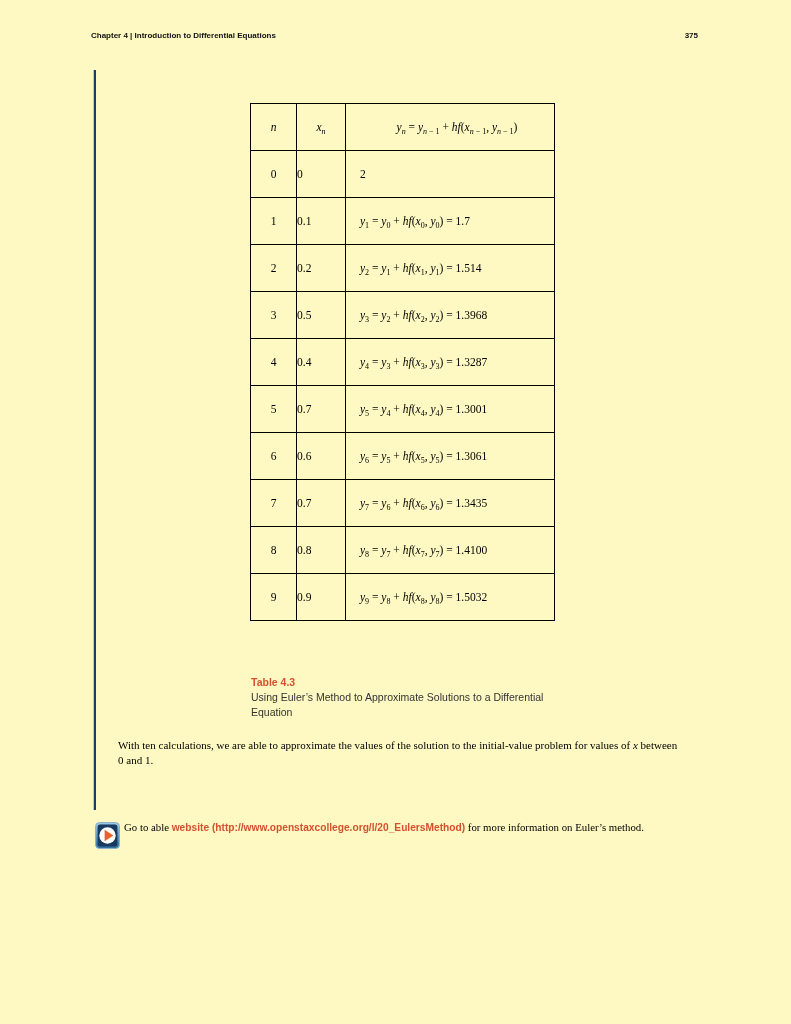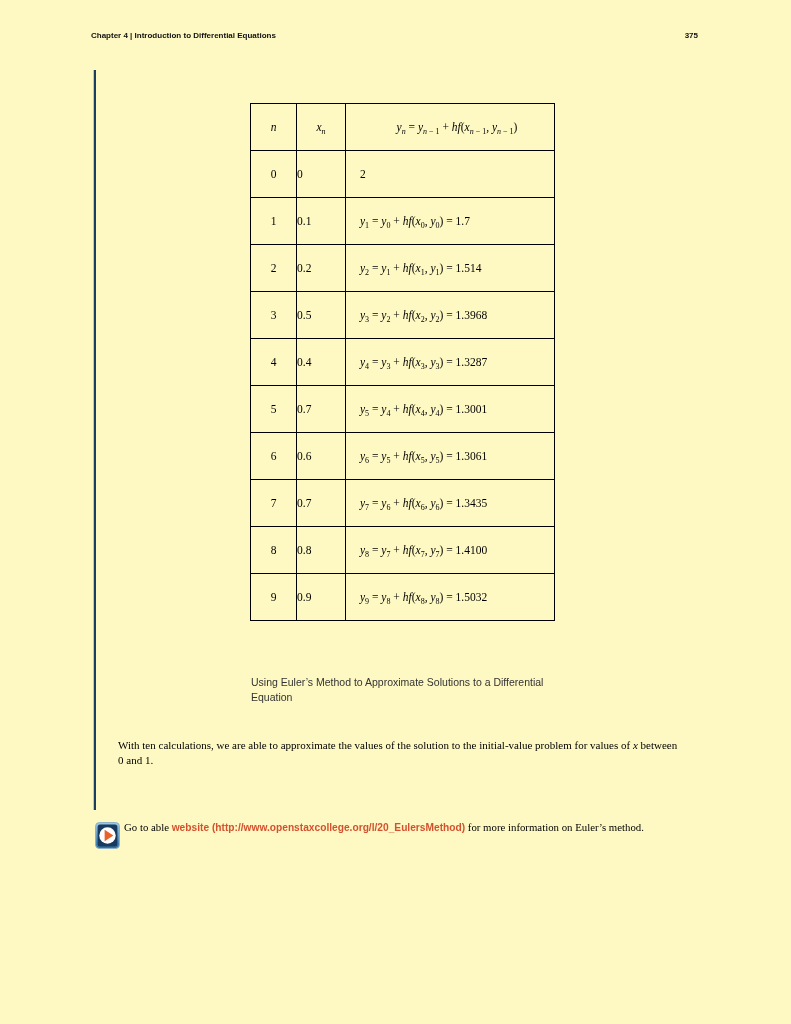--- a/index.html
+++ b/index.html
@@ -126,20 +126,21 @@
           <tr>
             <td class="c-n">9</td>
             <td class="c-x">0.9</td>
             <td class="c-f"><i>y</i><sub>9</sub> = <i>y</i><sub>8</sub> + <i>hf</i>(<i>x</i><sub>8</sub>, <i>y</i><sub>8</sub>) = 1.5032</td>
           </tr>
         </tbody>
     </table>
   </div>
 
   <div class="caption">
+    <span class="cap-label">Table 4.3</span>
     <span>Using Euler’s Method to Approximate Solutions to a Differential Equation</span>
   </div>
 
   <div class="paragraph"><span>With ten calculations, we are able to approximate the values of the solution to the initial-value problem for values of </span><i>x</i><span> between 0 and 1.</span></div>
 
   <div class="media-note">
     <span class="media-icon">
       <svg width="25" height="27" viewBox="0 0 25 27" xmlns="http://www.w3.org/2000/svg">
         <defs>
           <linearGradient id="ig" x1="0" y1="0" x2="0" y2="1">

